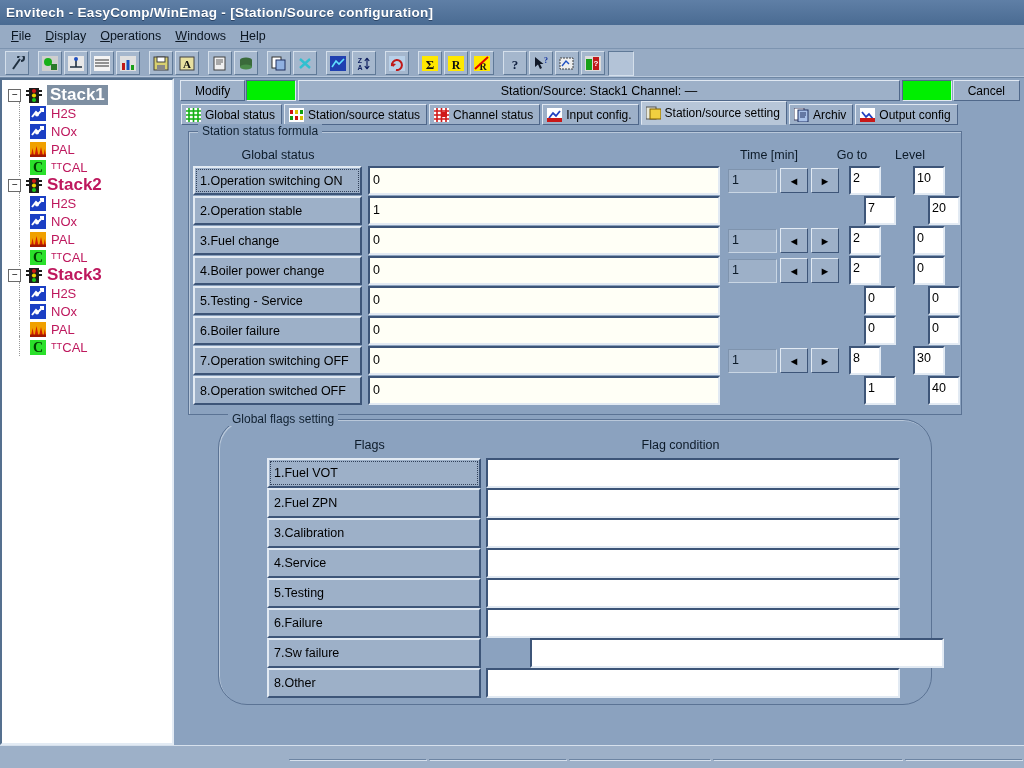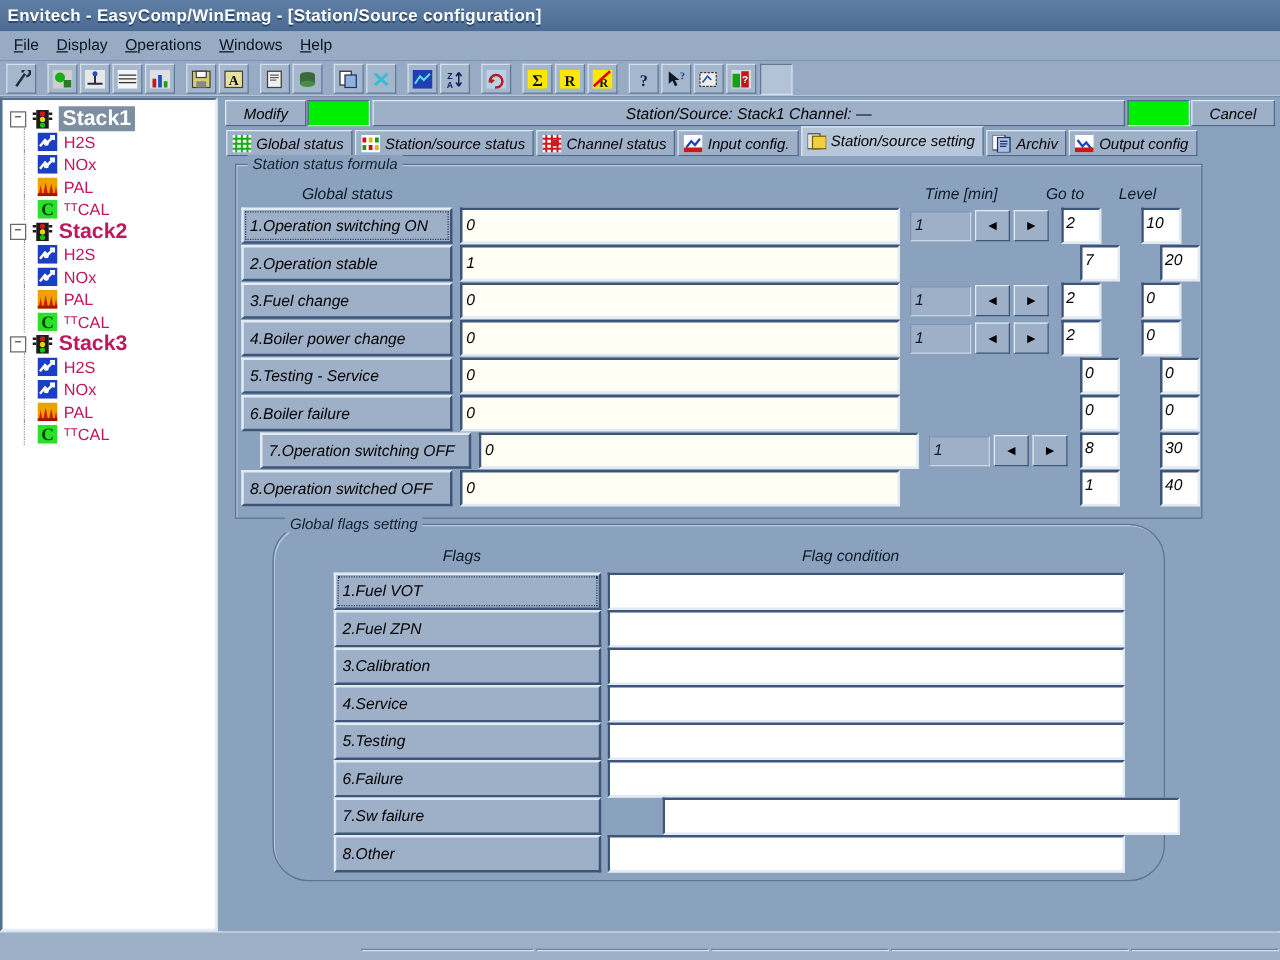--- a/index.html
+++ b/index.html
@@ -133,21 +133,20 @@
     border-left: 1px dotted #999;
   }
 
   
   .right {
     flex: 1 1 auto;
     display: flex; flex-direction: column;
     background: #8ba2bf;
     min-width: 0;
     padding: 0 2px 0 4px;
-    font-style: italic;
   }
 
   
   .modbar {
     height: 21px;
     display: flex; align-items: stretch;
     margin: 2px 2px 1px 2px;
     flex: 0 0 auto;
   }
   .mbtn {
@@ -809,21 +808,21 @@
                 <div class="numbox" style="margin-left:10px">0</div>
                 <div class="numbox" style="margin-left:32px">0</div>
               </div>
               <div class="statusrow" style="left: 4px; top: 184px;">
                 <div class="lblbox">6.Boiler failure</div>
                 <div class="condinput">0</div>
                 <div class="spin" style="width:126px"></div>
                 <div class="numbox" style="margin-left:10px">0</div>
                 <div class="numbox" style="margin-left:32px">0</div>
               </div>
-              <div class="statusrow" style="left: 19px; top: 214px; justify-content: center;">
+              <div class="statusrow" style="left: 4px; top: 214px; justify-content: center;">
                 <div class="lblbox">7.Operation switching OFF</div>
                 <div class="condinput">0</div>
                 <div class="spin">
                   <div class="spinval">1</div>
                   <div class="spbtn">◄</div>
                   <div class="spbtn">►</div>
                 </div>
                 <div class="numbox" style="margin-left:10px">8</div>
                 <div class="numbox" style="margin-left:32px">30</div>
               </div>

